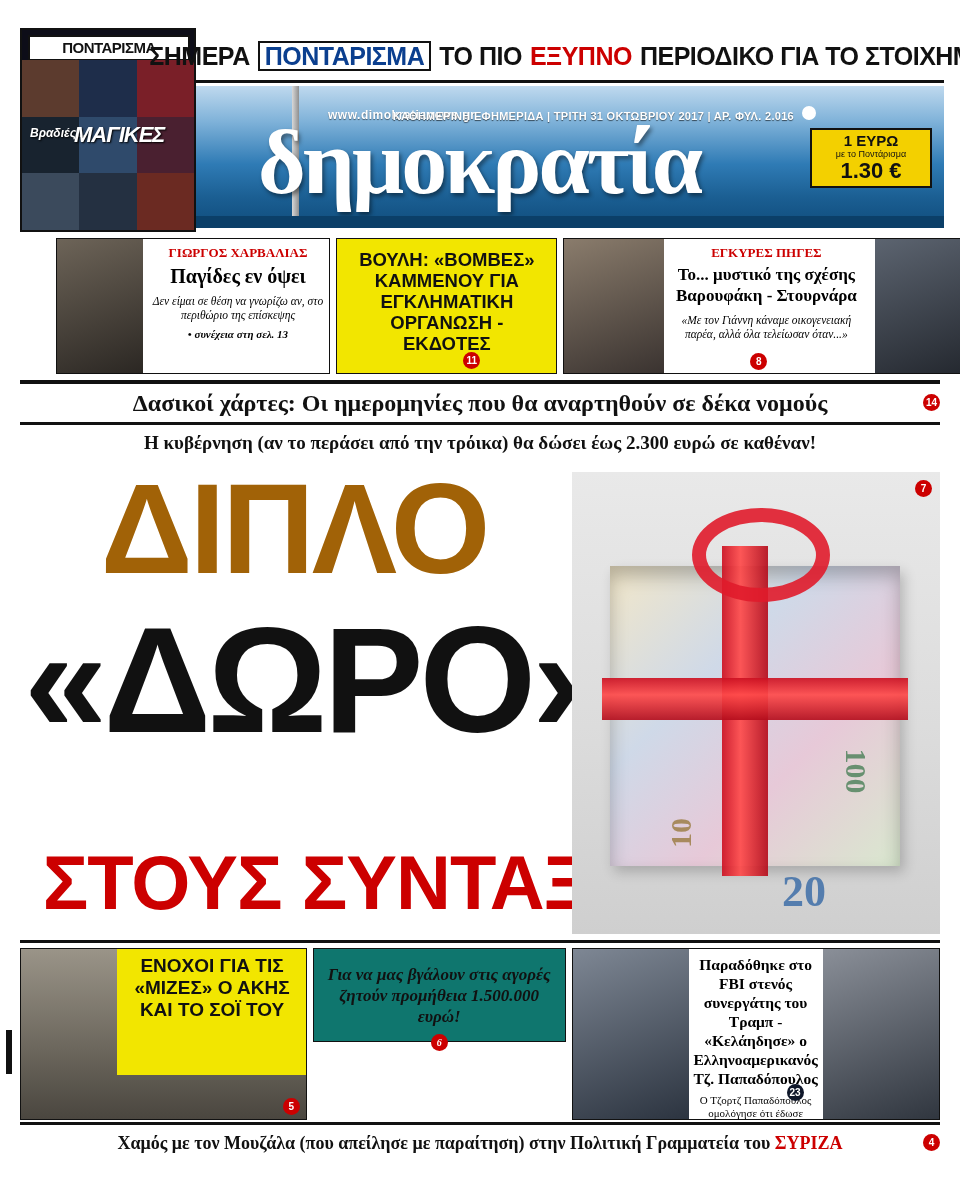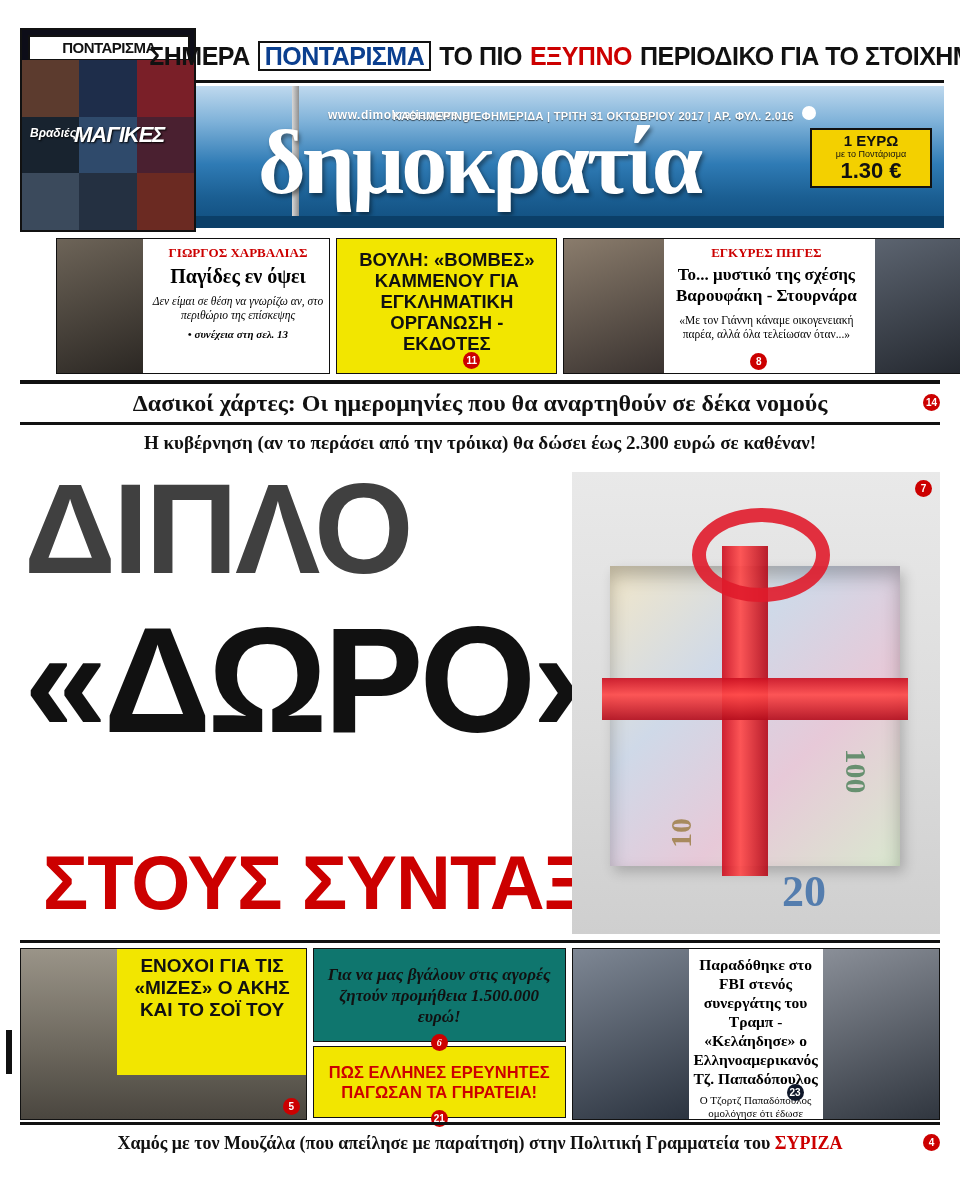--- a/index.html
+++ b/index.html
@@ -205,21 +205,21 @@
   .t1 .body { position:absolute; left: 90px; top: 6px; width: 182px; text-align:center; }
   .t1 .kicker { color:#cc0000; font-weight:bold; font-size:13px; font-family:"Liberation Serif", serif; }
   .t1 .head { font-size: 20px; font-weight: bold; font-family:"Liberation Serif", serif; margin-top:4px; }
   .t1 .deck { font-size: 11.5px; font-style: italic; font-family:"Liberation Serif", serif; line-height: 14px; margin-top: 6px;}
   .t1 .more { font-size: 11px; font-weight:bold; font-style: italic; font-family:"Liberation Serif", serif; margin-top: 6px;}
   .t2 .body { padding: 10px 8px 0; text-align:center; }
   .t2 .head { font-size: 18.5px; font-weight: bold; line-height: 21px; color:#111; }
   .t3 .body { position:absolute; left: 104px; top: 6px; width: 196px; text-align:center; }
   .t3 .kicker { color:#cc0000; font-weight:bold; font-size:13px; font-family:"Liberation Serif", serif;}
   .t3 .head { font-size: 17px; font-weight: bold; font-family:"Liberation Serif", serif; line-height: 21px; margin-top:3px;}
-  .t3 .deck { font-size: 11.5px; font-family:"Liberation Serif", serif; line-height: 14px; margin-top: 7px;}
+  .t3 .deck { font-size: 11.5px; font-style: italic; font-family:"Liberation Serif", serif; line-height: 14px; margin-top: 7px;}
   .pagebadge {
     position: absolute;
     width: 17px; height: 17px;
     border-radius: 50%;
     background: #cc0000;
     color: #fff;
     font-size: 10px;
     font-weight: bold;
     text-align: center;
     line-height: 17px;
@@ -254,21 +254,22 @@
     color: #111;
   }
   .bigtitle1 {
     position: absolute;
     left: 24px; top: 470px;
     width: 540px;
     font-size: 128px;
     line-height: 118px;
     font-weight: bold;
     letter-spacing: -3px;
-    color: #404040;
+    color: #a16207;
+    text-align: center;
   }
   .bigtitle2 {
     position: absolute;
     left: 24px; top: 600px;
     width: 540px;
     font-size: 150px;
     line-height: 160px;
     font-weight: bold;
     letter-spacing: -4px;
     color: #111;
@@ -490,24 +491,20 @@
       <div class="court"></div>
       <div class="yellowbox">ΕΝΟΧΟΙ ΓΙΑ ΤΙΣ «ΜΙΖΕΣ» Ο ΑΚΗΣ ΚΑΙ ΤΟ ΣΟΪ ΤΟΥ</div>
       <div class="pagebadge" style="right:6px; bottom:4px;">5</div>
     </div>
 
     <div class="b2">
       <div class="top">
         <span>Για να μας βγάλουν στις αγορές ζητούν προμήθεια 1.500.000 ευρώ!</span>
         <div class="pagebadge" style="position:absolute; left:118px; top:86px;">6</div>
       </div>
-      <div class="bot">
-        <span>ΠΩΣ ΕΛΛΗΝΕΣ ΕΡΕΥΝΗΤΕΣ ΠΑΓΩΣΑΝ ΤΑ ΓΗΡΑΤΕΙΑ!</span>
-        <div class="pagebadge" style="position:absolute; left:118px; top:162px;">21</div>
-      </div>
     </div>
 
     <div class="b3">
       <div class="trump"></div>
       <div class="papad"></div>
       <div class="body">
         <div class="head">Παραδόθηκε στο FBI στενός συνεργάτης του Τραμπ - «Κελάηδησε» ο Ελληνοαμερικανός Τζ. Παπαδόπουλος</div>
         <div class="deck">Ο Τζορτζ Παπαδόπουλος ομολόγησε ότι έδωσε ψευδείς καταθέσεις σε πράκτορες του FBI.</div>
       </div>
       <div class="pagebadge" style="left:214px; bottom:18px; background:#0f172a;">23</div>

